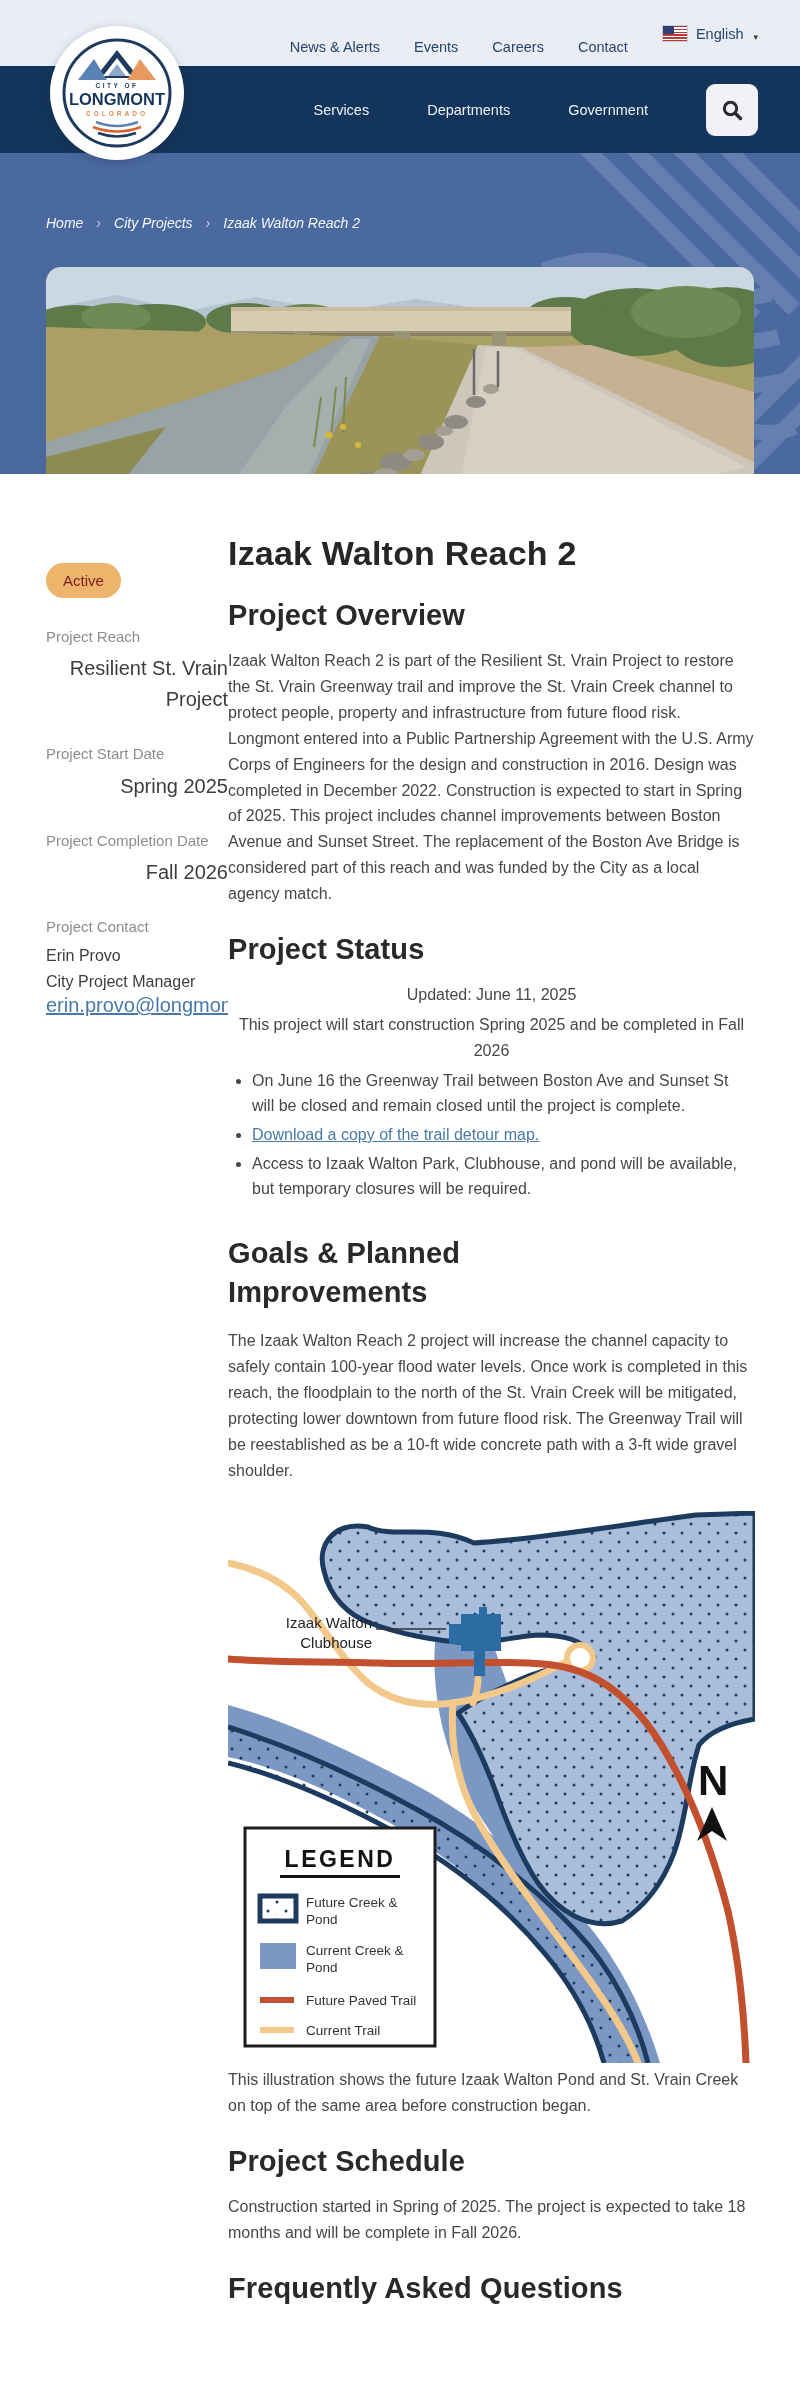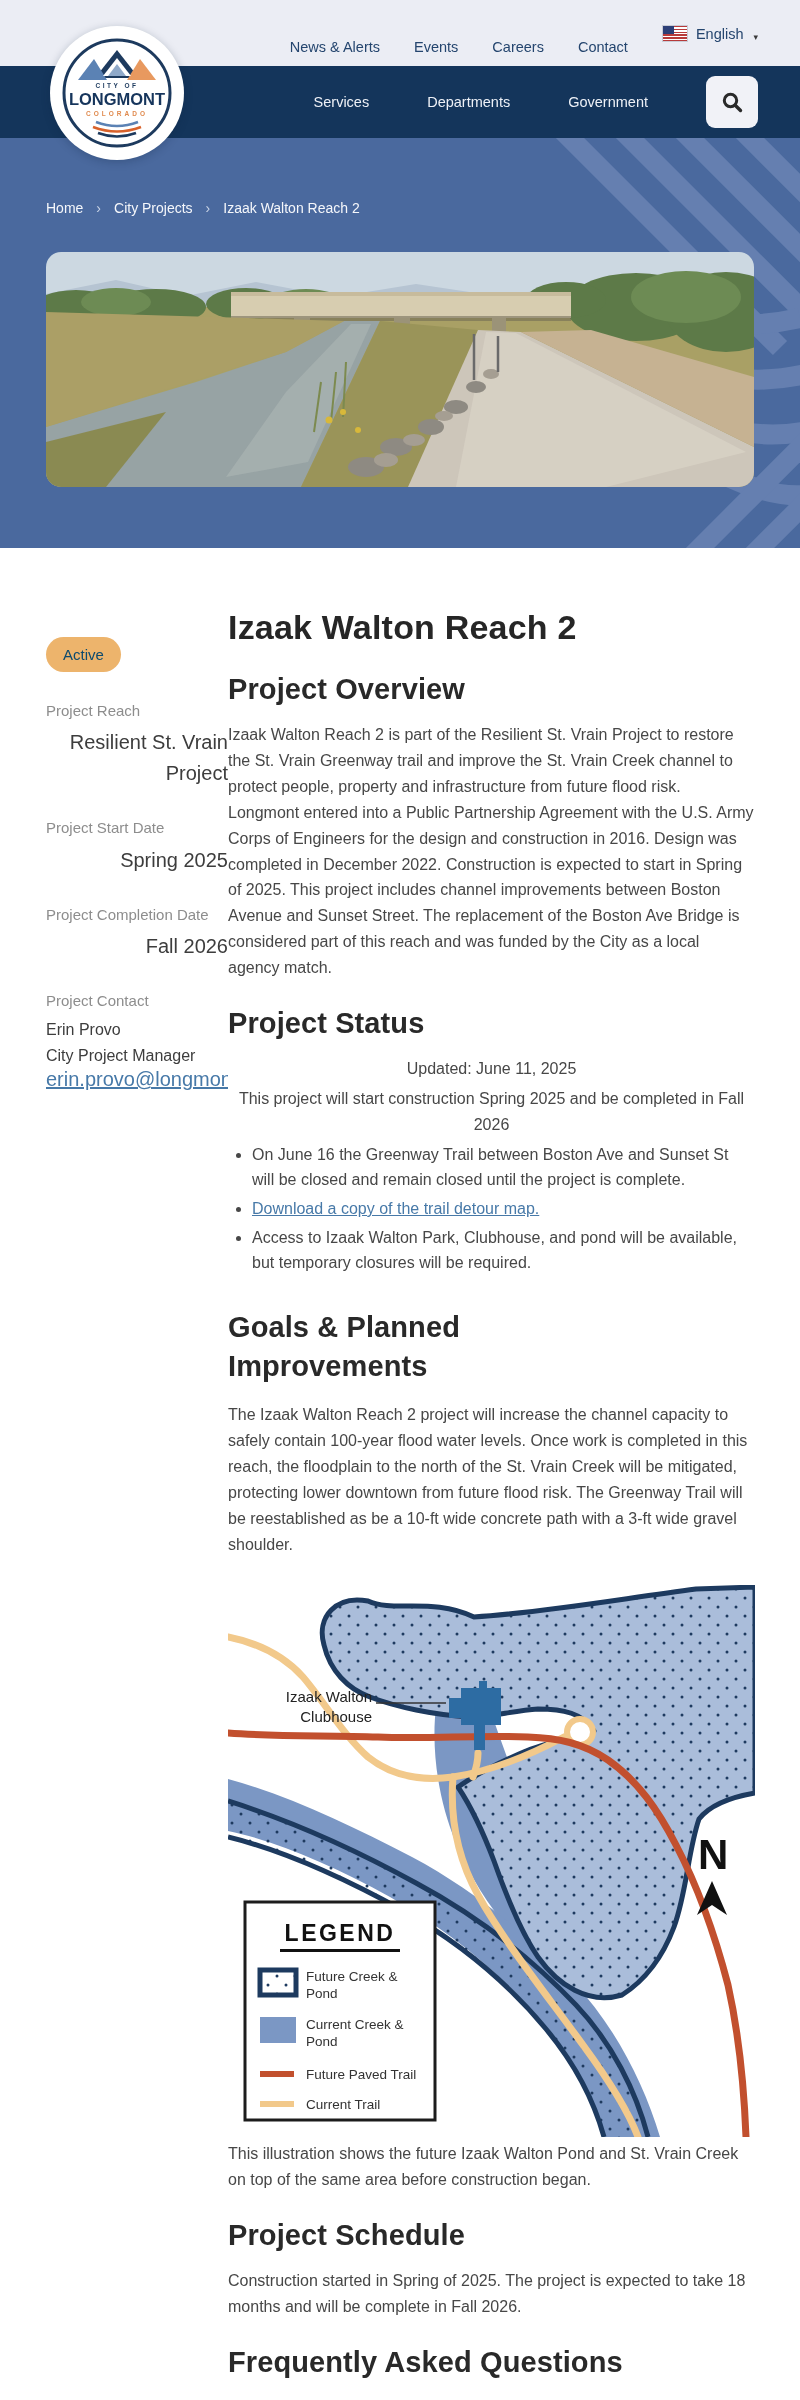--- a/index.html
+++ b/index.html
@@ -8,38 +8,38 @@
   #page { position:relative; width:800px; height:2400px; overflow:hidden; background:#fff; }
 
   
   .topbar { position:relative; height:66px; background:#ecEEf5; background:#ebedf4; display:flex; align-items:center; justify-content:flex-end; padding-right:42px; gap:34px; }
   .topbar a { text-decoration:none; color:#24456e; font-size:14.5px; font-weight:500;margin-top:27px; }
   .lang { display:flex; align-items:flex-end; gap:8px; color:#24456e; font-size:14.5px; font-weight:500; cursor:pointer; }
   .flag { width:26px; height:17px; position:relative; background:repeating-linear-gradient(#b73a3a 0 1.4px,#fff 1.4px 2.8px); border:0.5px solid #c9ccd6; }
   .flag::after { content:""; position:absolute; left:0; top:0; width:11px; height:8.5px; background:#2c3f77; }
   .caret { font-size:9px; color:#3a3a3a; margin-left:2px; }
 
-  .navbar { position:relative; height:72px; background:#14355b; display:flex; align-items:center; justify-content:flex-end; padding-right:42px; gap:58px; }
+  .navbar { position:relative; height:87px; background:#14355b; display:flex; align-items:center; justify-content:flex-end; padding-right:42px; gap:58px; }
   .navbar a { color:#eef1f7; text-decoration:none; font-size:14.5px; font-weight:500; }
   .search-btn { width:52px; height:52px; background:#f1f2f7; border:none; border-radius:9px; display:flex; align-items:center; justify-content:center; cursor:pointer; }
 
   .logo { position:absolute; left:50px; top:26px; width:134px; height:134px; border-radius:50%; background:#ffffff; box-shadow:0 2px 8px rgba(10,30,60,.25); z-index:30; display:flex; align-items:center; }
 
   
-  .banner { position:relative; height:410px; background:#4a699e; overflow:hidden; }
+  .banner { position:relative; height:321px; background:#4a699e; overflow:hidden;font-style:italic; }
   .banner-pattern { position:absolute; right:0; top:0; height:100%; }
   .breadcrumb { position:absolute; left:46px; top:62px; display:flex; align-items:center; gap:13px; z-index:5; }
   .breadcrumb a, .breadcrumb span.crumb { color:#f5f7fb; font-size:14px; text-decoration:none; }
   .breadcrumb .sep { color:#c9d4e6; font-size:14px; }
   .hero { position:absolute; left:46px; top:114px; width:708px; height:235px; border-radius:15px; overflow:hidden; z-index:4; }
 
   
   .content { display:flex; padding:56px 45px 0 46px; background:#fff; }
   .sidebar { width:182px; flex-shrink:0; padding-top:33px; }
-  .badge { display:inline-block; background:#edb46c; color:#0c4a6e; font-size:15px; padding:9px 17px; border-radius:19px; }
+  .badge { display:inline-block; background:#edb46c; color:#7f1d1d; font-size:15px; padding:9px 17px; border-radius:19px; }
   .meta-label { color:#8d8d8d; font-size:15px; line-height:1.55; margin-top:27px; }
   .meta-value { color:#3d3d3d; font-size:20px; line-height:1.55; margin-top:5px;text-align:right; }
   .contact-line { color:#3d3d3d; font-size:16px; line-height:1.6; }
   .email-wrap { overflow:hidden; }
   .email { color:#4779a8; font-size:20px; white-space:nowrap; text-decoration:underline; }
 
   .main { flex:1; min-width:0; }
   h1.page-title { font-size:34px; font-weight:700; color:#262626; margin:4px 0 14px; letter-spacing:.2px; }
   h2.sec { font-size:29px; font-weight:650; color:#292929; margin:26px 0 16px; letter-spacing:.1px; }
   h2.wrap-narrow { max-width:330px; line-height:1.35; margin-top:32px; }

